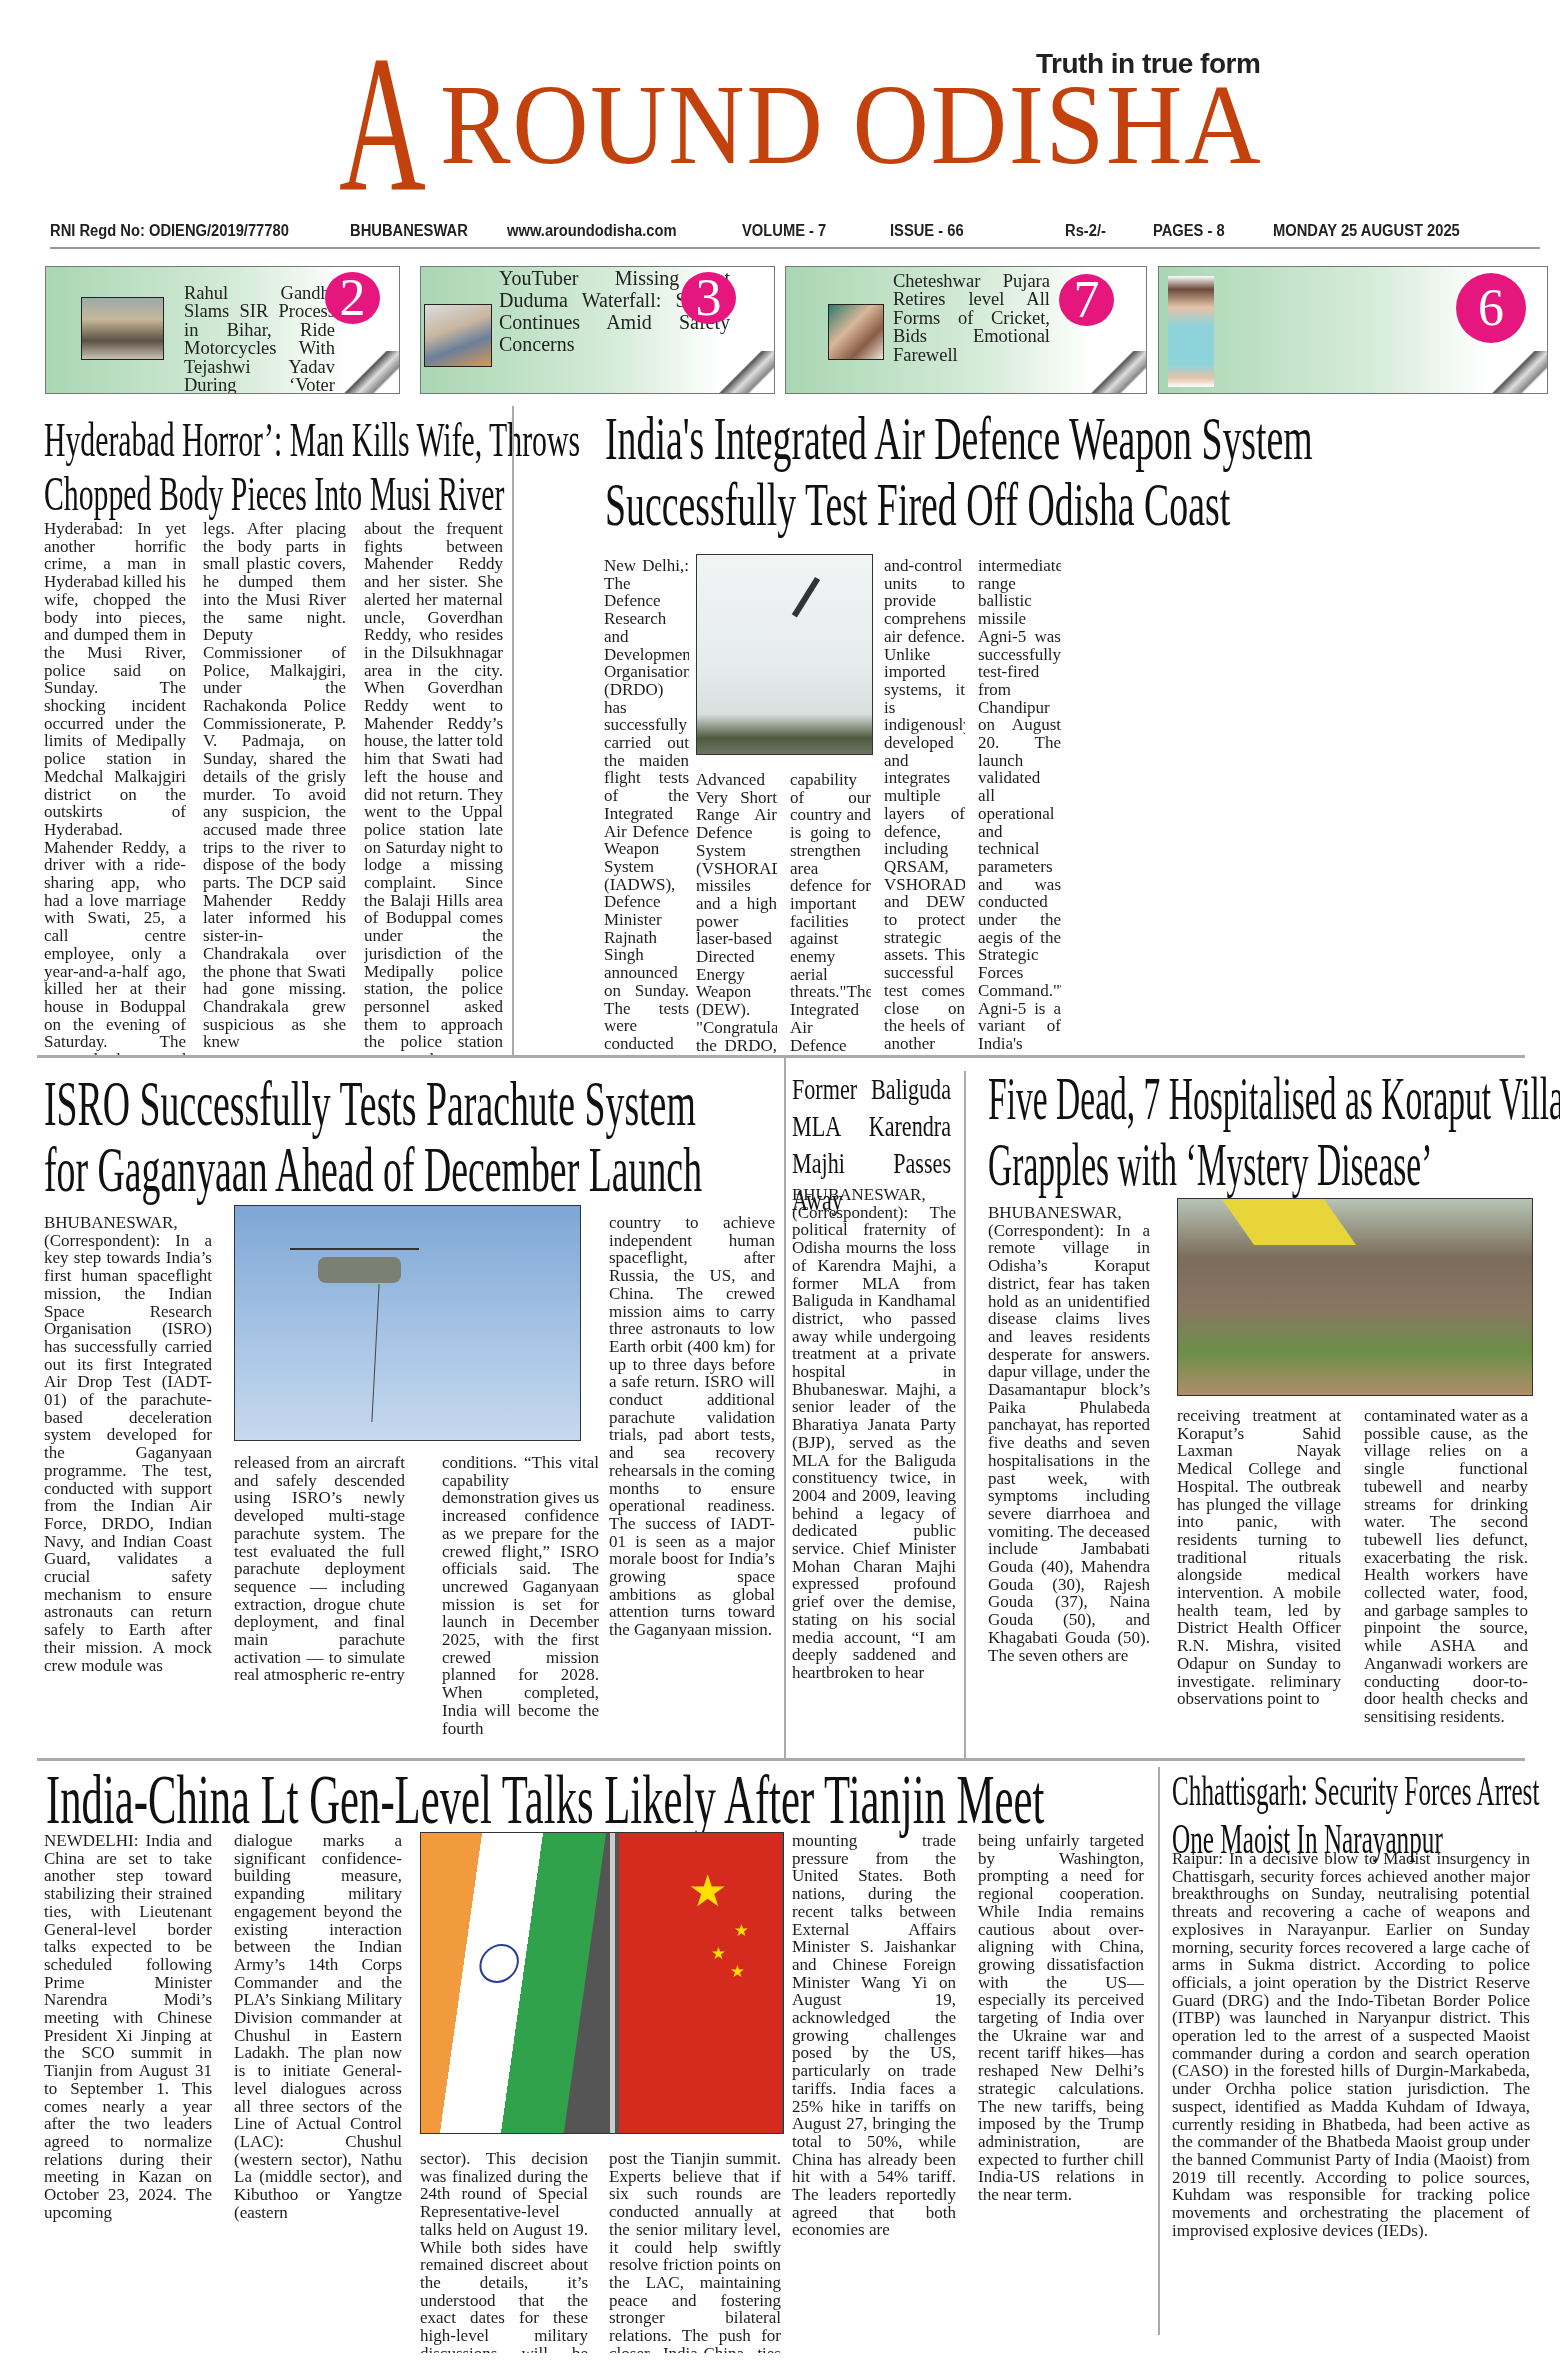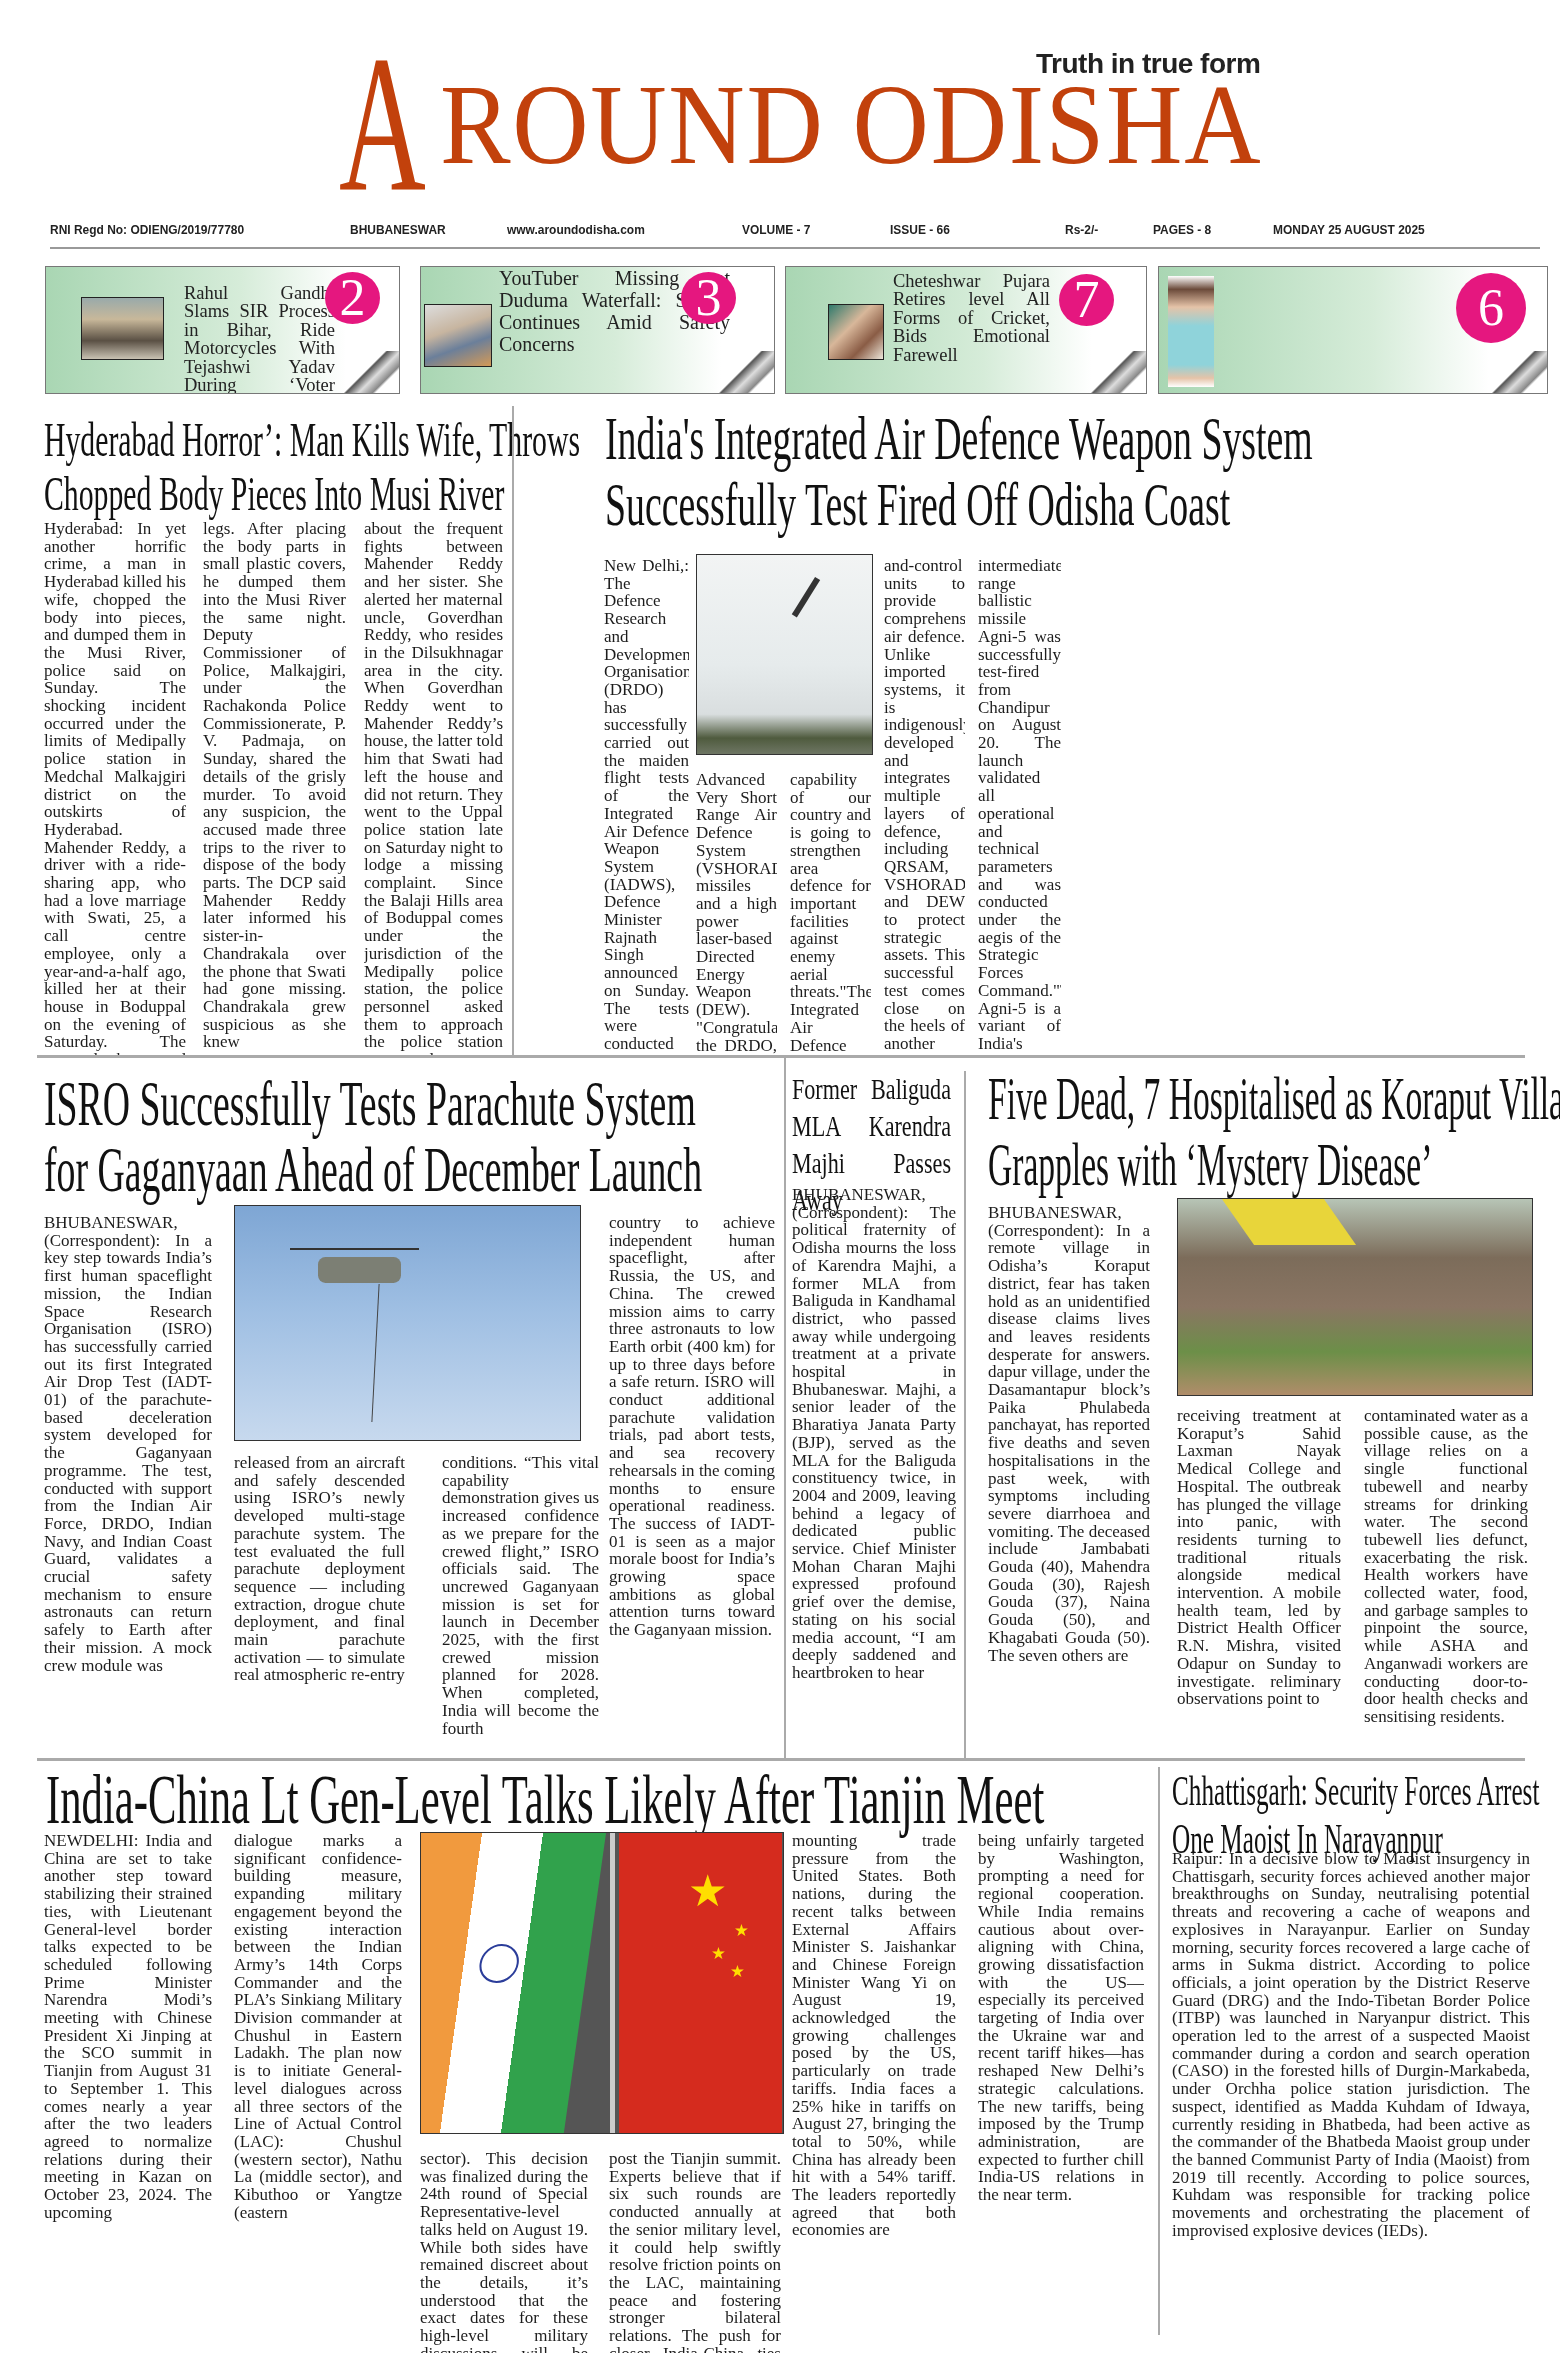--- a/index.html
+++ b/index.html
@@ -3,21 +3,21 @@
 <meta charset="utf-8">
 <style>
   html, body { margin:0; padding:0; background:#fff; }
   body { width:1561px; height:2363px; position:relative; overflow:hidden; color:#1a1a1a; font-family:"Liberation Serif", serif; }
   .abs { position:absolute; }
   
   .tagline { left:1036px; top:48px; font-family:"Liberation Sans", sans-serif; font-weight:bold; font-size:28px; color:#222; letter-spacing:-0.5px; }
   .masthead { left:300px; top:37px; width:1034px; height:175px; font-family:"Liberation Serif", serif; color:#c2410c; white-space:nowrap;text-align:right; }
   .masthead .big { font-size:194px; line-height:175px; display:inline-block; transform:scaleX(0.62); transform-origin:left; vertical-align:bottom; }
   .masthead .rest { font-size:115px; line-height:175px; display:inline-block; transform:scaleX(0.92); transform-origin:left; letter-spacing:1.8px; }
-  .infobar { left:50px; top:222px; width:1486px; display:flex; font-family:"Liberation Sans", sans-serif; font-weight:bold; font-size:13px; color:#222; white-space:nowrap; }
+  .infobar { left:50px; top:222px; width:1486px; display:flex; font-family:"Liberation Sans", sans-serif; font-weight:bold; font-size:16px; color:#222; white-space:nowrap; }
   .infobar span { display:inline-block; transform:scaleX(0.92); transform-origin:left; }
   .rule { background:#999; }
   
   .teaser { top:266px; height:126px; border:0.9px solid #777; background:linear-gradient(90deg,#a9d6b3 0%, #d6ecd9 55%, #ffffff 85%); overflow:hidden; }
   .teaser .thumb { position:absolute; border:1.8px solid #222; }
   .teaser .ttext { position:absolute; font-size:18.5px; line-height:18.5px; color:#222; text-align:justify; font-family:"Liberation Serif", serif; }
   .teaser .badge { position:absolute; width:55px; height:52px; border-radius:50%; background:#e5177f; color:#fff; font-size:52px; line-height:52px; text-align:center; font-family:"Liberation Serif", serif; }
   .teaser .curl { position:absolute; right:0; bottom:0; width:65px; height:42px; background:linear-gradient(135deg, transparent 48%, #555 50%, #ddd 62%, #888 75%, transparent 78%); }
   
   .hl { font-family:"Liberation Serif", serif; color:#111; white-space:nowrap; transform-origin:left top; }

